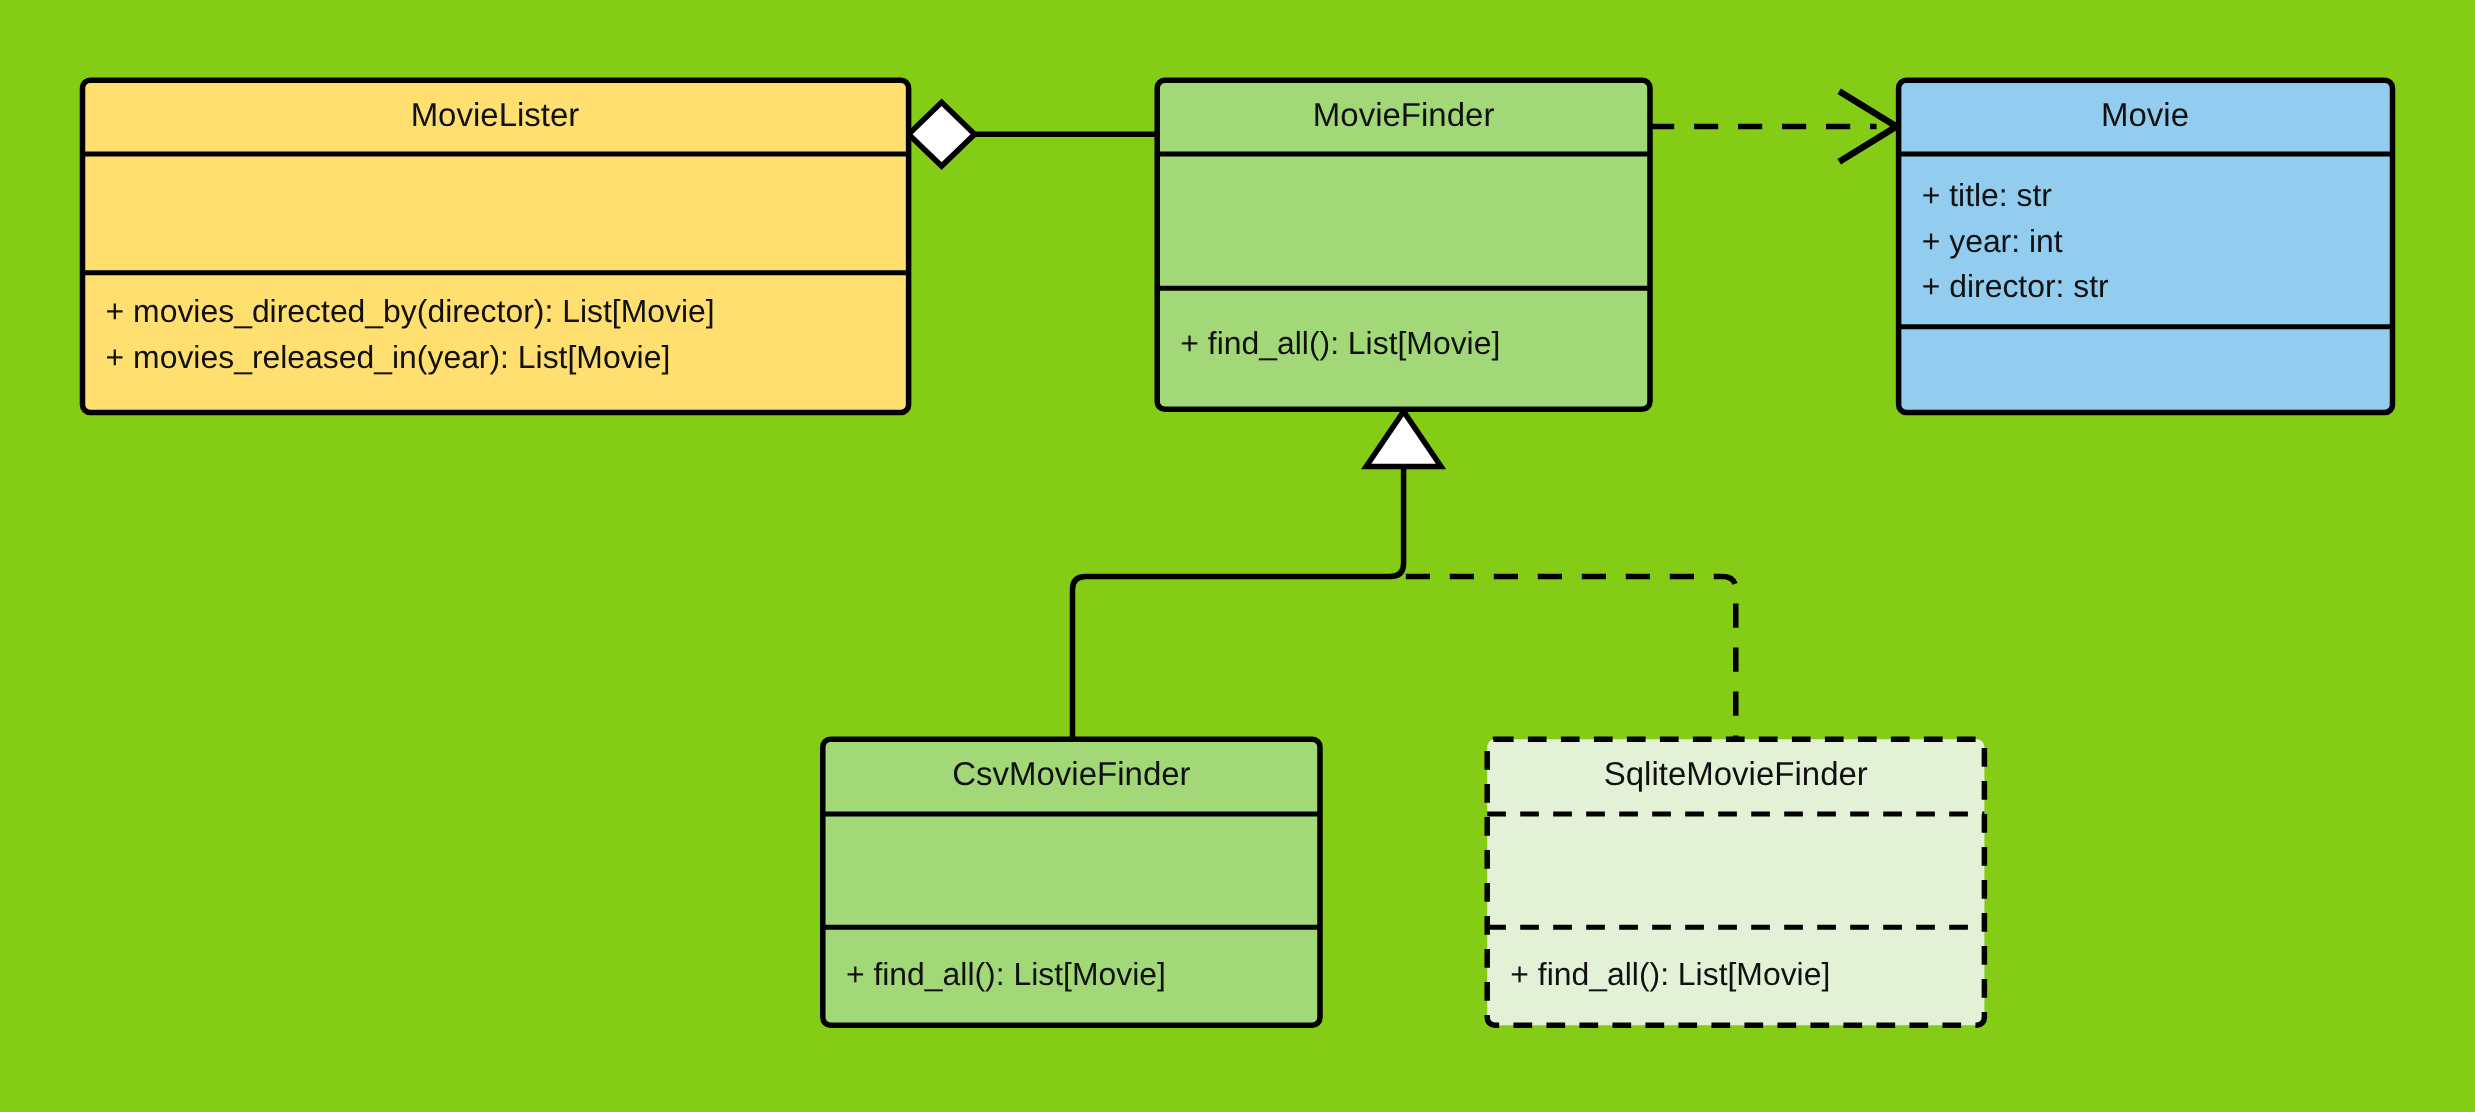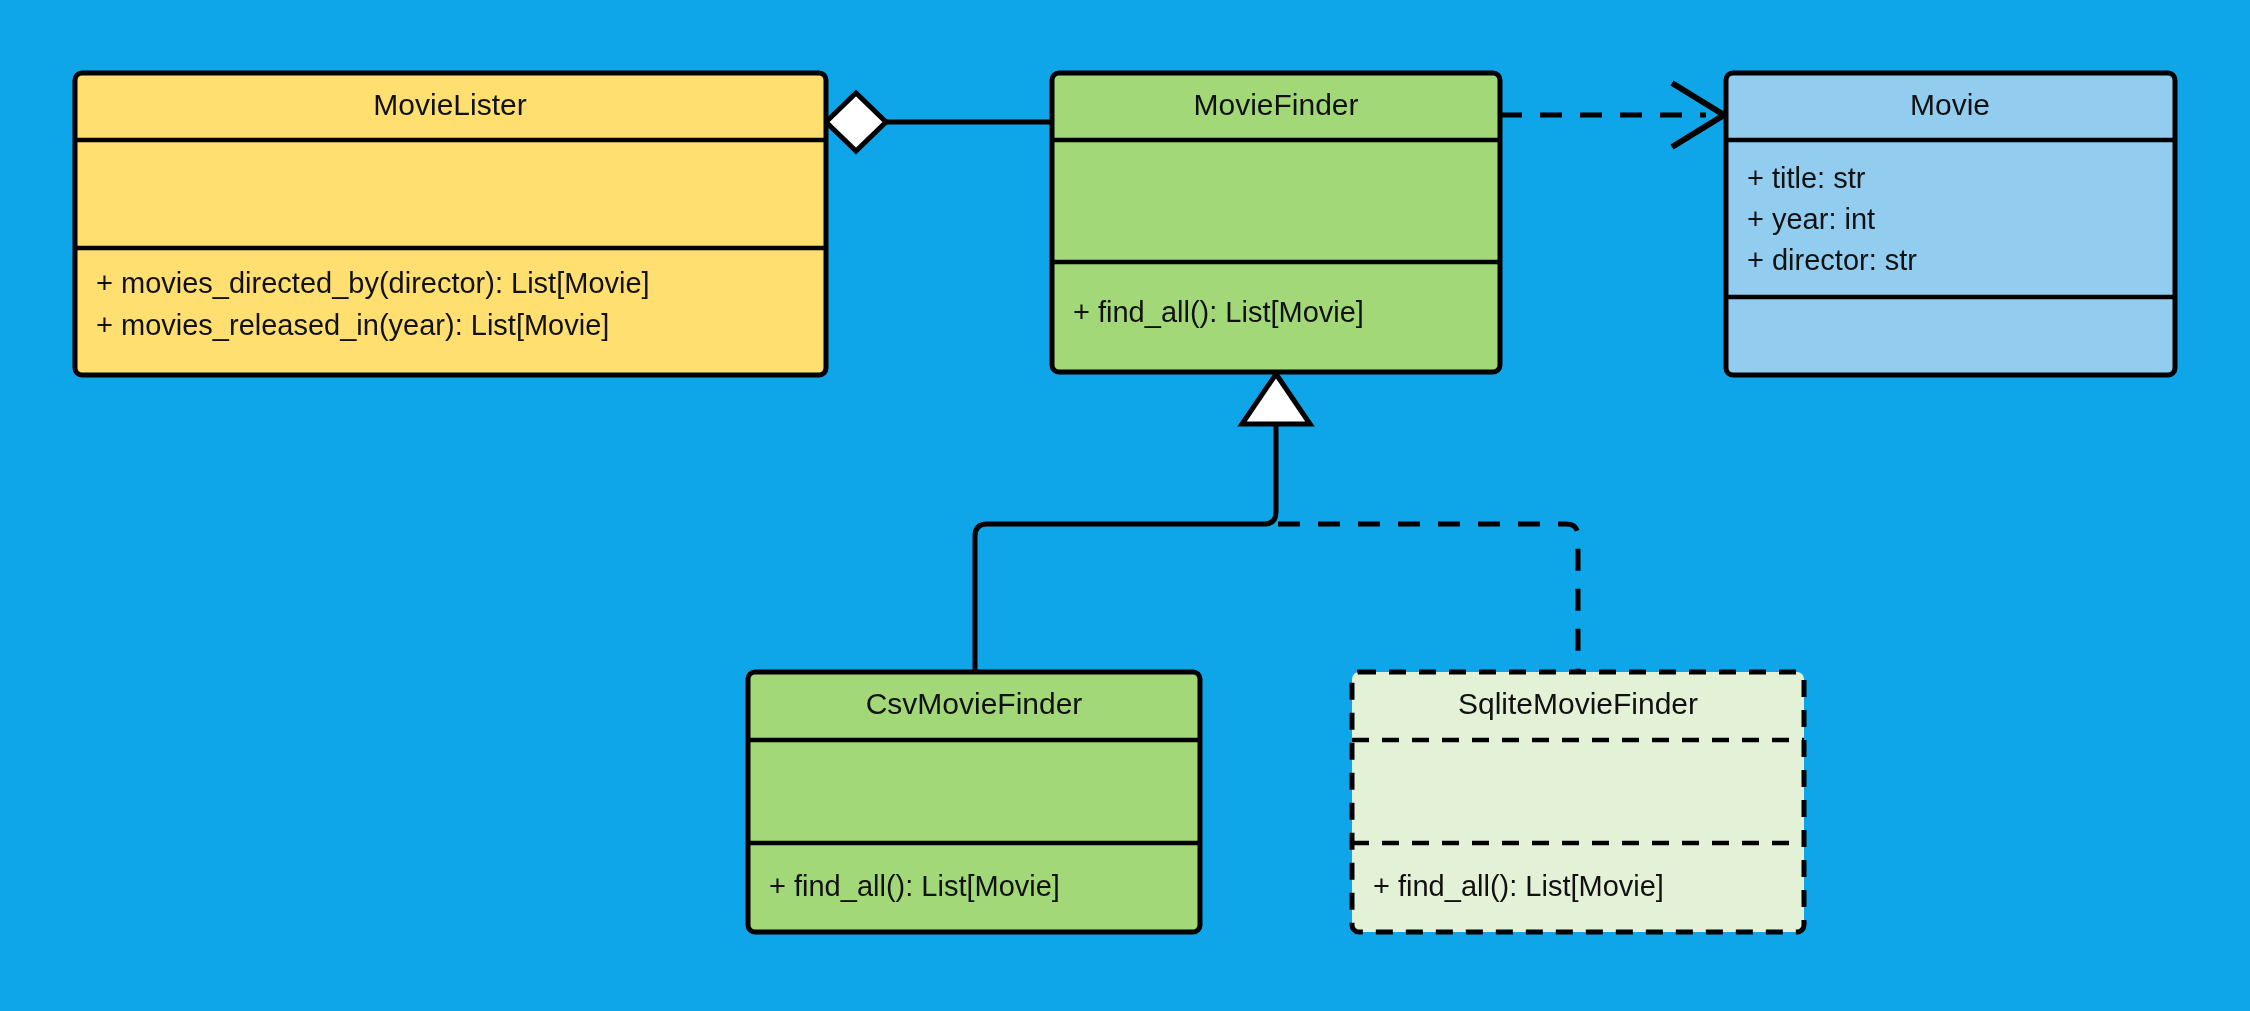--- a/index.html
+++ b/index.html
@@ -10,21 +10,21 @@
   body {
     width: 2250px;
     height: 1011px;
     font-family: "Liberation Sans", sans-serif;
     overflow: hidden;
   }
   #diagram-root {
     position: relative;
     width: 2250px;
     height: 1011px;
-    background: #0ea5e9;
+    background: #84cc16;
   }
   svg.canvas {
     position: absolute;
     top: 0;
     left: 0;
     width: 2250px;
     height: 1011px;
     display: block;
   }
   .cls-name {

